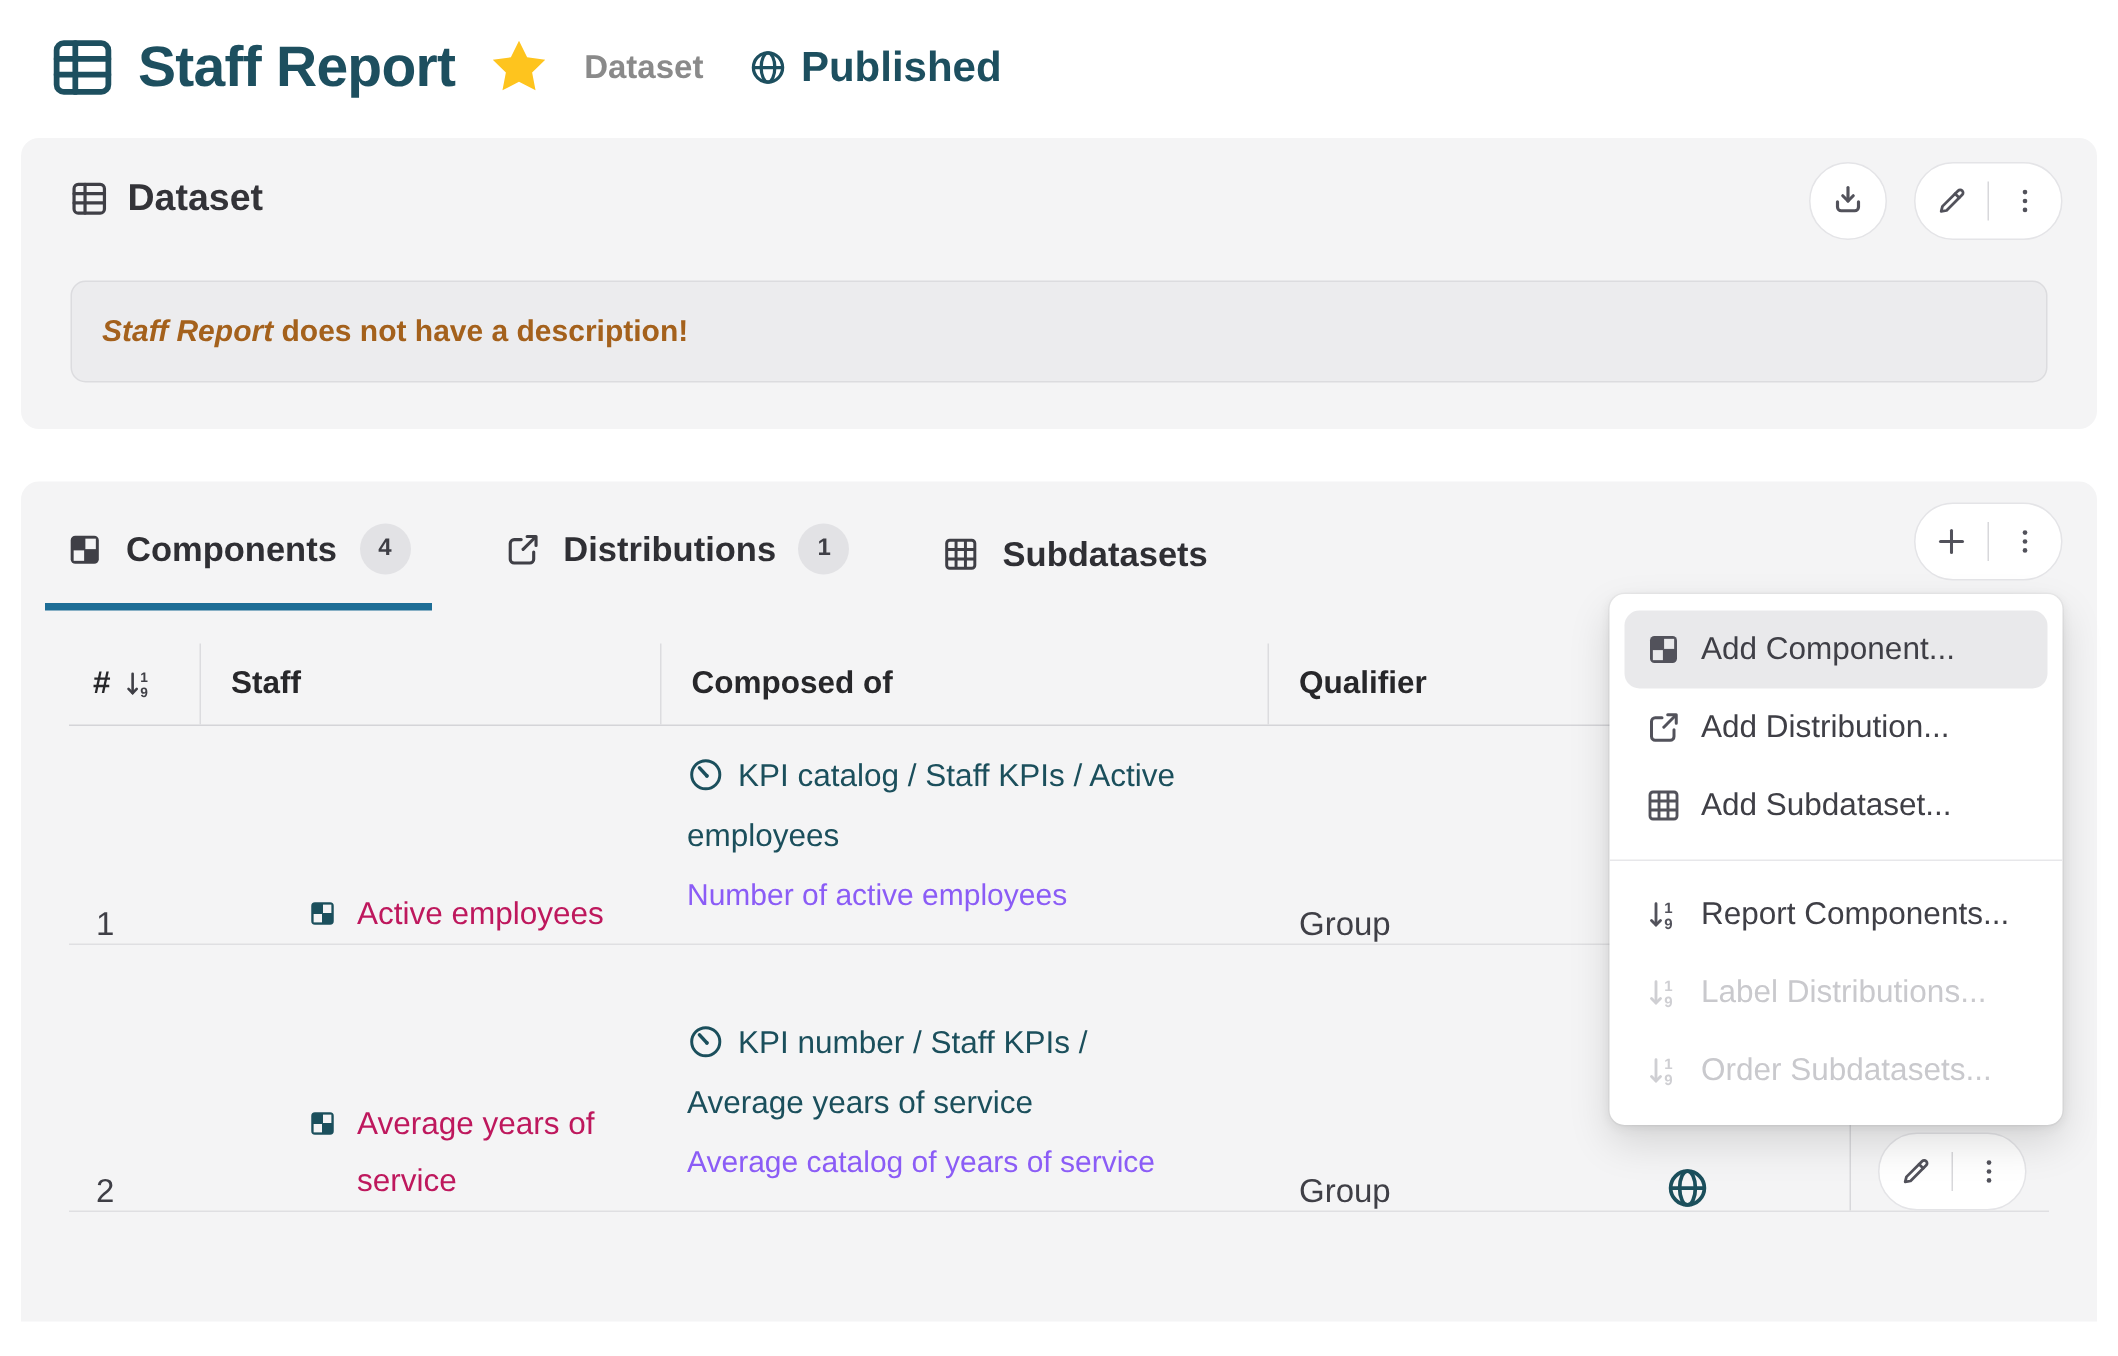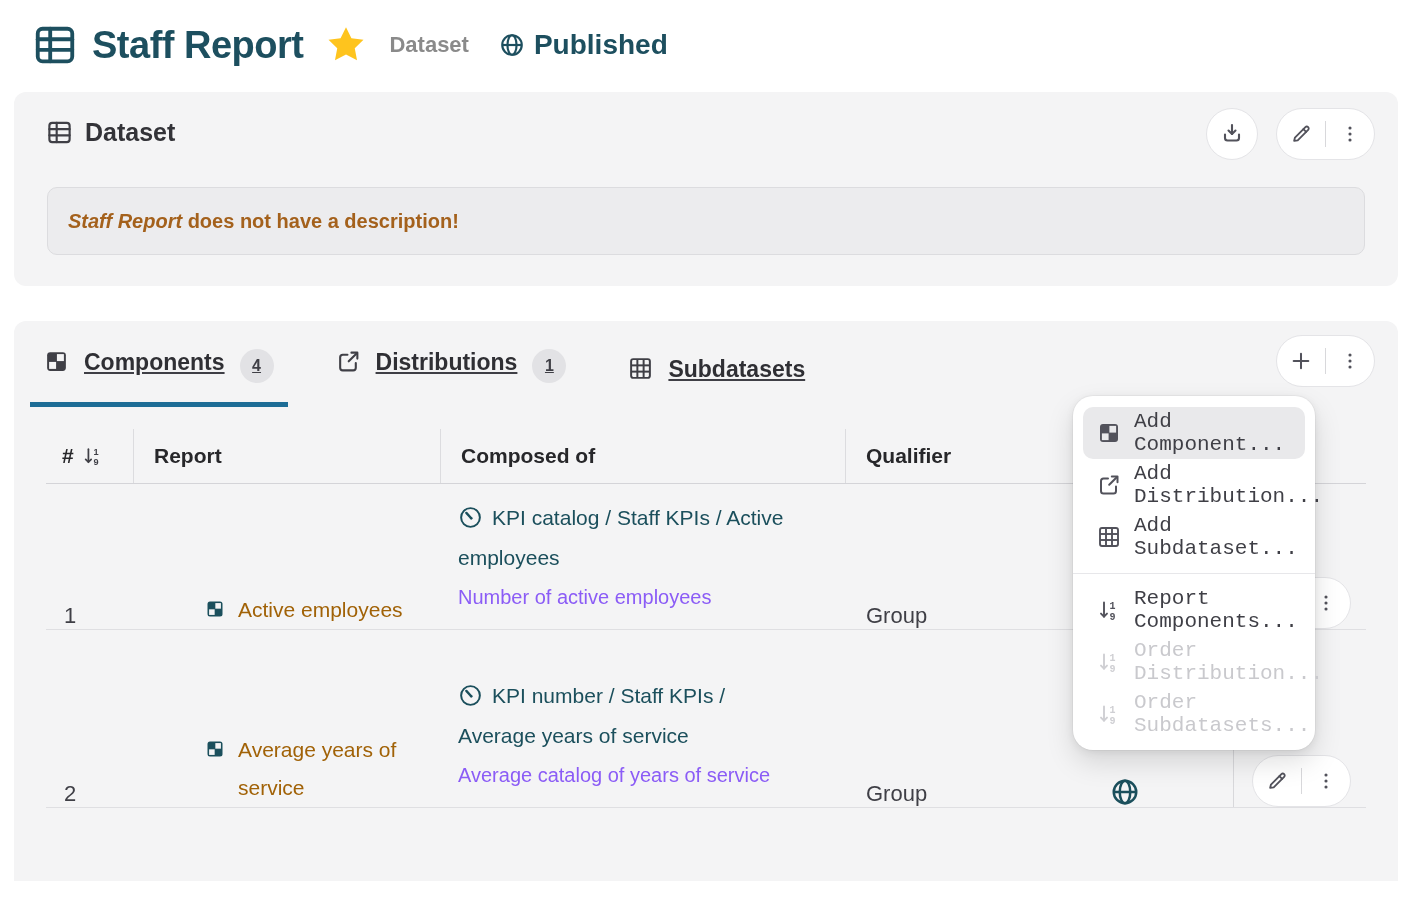--- a/index.html
+++ b/index.html
@@ -35,21 +35,21 @@
 
   .desc-box { margin:40px 10px 0; height:68px; background:#ececee; border:1px solid #dcdcdf;
     border-radius:10px; display:flex; align-items:center; padding-left:20px;
     font-size:20px; color:#a4611c; }
   .desc-box .hl { font-style:italic; font-weight:600; }
   .desc-box .rest { font-weight:600; white-space:pre-wrap; }
 
   
   .tabs-card { margin-top:35px; border-radius:12px 12px 0 0; padding:14px 0 40px; min-height:560px; }
   .tab-bar { display:flex; align-items:flex-end; padding:0 16px; }
-  .tab { position:relative; display:flex; align-items:flex-start; padding:14px 14px 24px; cursor:pointer; margin-right:34px;text-decoration:underline; }
+  .tab { position:relative; display:flex; align-items:center; padding:14px 14px 24px; cursor:pointer; margin-right:34px; }
   .tab svg { width:25px; height:25px; color:#3f3f46; }
   .tab .tab-label { margin-left:15px; font-size:23px; font-weight:700; color:#2f2f34; }
   .tab.active::after { content:""; position:absolute; left:0; right:0; bottom:0; height:5px; background:#1d6d96; }
   .badge { margin-left:15px; min-width:34px; height:34px; border-radius:17px; background:#e2e2e5;
     display:flex; align-items:center; justify-content:center; font-size:16px; font-weight:600; color:#3f3f46; }
   .tabbar-actions { position:absolute; top:14px; right:23px; }
 
   .filter-wrap { position:relative; width:607px; margin:34px 0 0 32px; }
   .filter-input { width:100%; height:54px; border:1px solid #d8d8db; border-radius:10px; background:#fff;
     padding:0 62px 0 20px; font-size:20px; color:#3f3f46; font-family:inherit; outline:none; }
@@ -65,34 +65,34 @@
   .th-index { padding-left:16px !important; gap:8px; }
   .th-index svg { width:22px; height:22px; color:#3f3f46; }
   .trow-body { border-bottom:1px solid #dfdfe2; }
   .trow-body > div { display:flex; align-items:flex-end; }
   .row-1 { min-height:145px; }
   .row-2 { min-height:178px; }
   .cell-index { padding-left:18px; font-size:22px; }
   .cell-label { padding-left:72px; align-items:center; }
   .label-inner { display:flex; gap:13px; }
   .label-inner svg { width:20px; height:20px; color:#1b4f5c; margin-top:8px; flex:none; --cut:#f4f4f5; }
-  .label-link { width:178px; font-size:21px; line-height:38px; color:#a16207; cursor:pointer; }
+  .label-link { width:178px; font-size:21px; line-height:38px; color:#be185d; cursor:pointer; }
   .cell-composed { padding-left:18px; }
   .composed-inner { padding:14px 0; }
   .composed-link { max-width:345px; font-size:21px; line-height:40px; color:#1b4f5c; cursor:pointer; }
   .composed-link svg { width:25px; height:25px; vertical-align:-5px; margin-right:9px; }
   .composed-desc { max-width:330px; font-size:20px; line-height:36px; color:#8b5cf6; margin-top:1px; }
   .cell-qualifier { justify-content:space-between; padding:0 93px 0 21px; font-size:22px;gap:12px; }
   .cell-qualifier .globe { width:30px; height:30px; color:#1b4f5c; }
   .cell-actions { border-left:1px solid #d8d8db; padding-left:18px; }
 
   
-  .context-menu { position:absolute; top:75px; left:1059px; width:242px; z-index:20; background:#fff;
-    border-radius:20px; padding:11px 0 10px;
-    box-shadow:0 12px 28px rgba(0,0,0,.13), 0 2px 8px rgba(0,0,0,.07), 0 0 0 1px rgba(0,0,0,.03);font-family:Liberation Mono, monospace; }
+  .context-menu { position:absolute; top:75px; left:1059px; width:302px; z-index:20; background:#fff;
+    border-radius:10px; padding:11px 0 10px;
+    box-shadow:0 12px 28px rgba(0,0,0,.13), 0 2px 8px rgba(0,0,0,.07), 0 0 0 1px rgba(0,0,0,.03); }
   .menu-item { height:52px; display:flex; align-items:center; gap:13px; padding:0 14px 0 24px;
     font-size:21px; color:#3f3f46; cursor:pointer; }
   .menu-item svg { width:24px; height:24px; color:#52525b; flex:none; --cut:#fff; }
   .menu-item.hovered { background:#e9e9eb; border-radius:10px; margin:0 10px; padding-left:14px; }
   .menu-item.hovered svg { --cut:#e9e9eb; }
   .menu-item.disabled { color:#c9c9cd; cursor:default; }
   .menu-item.disabled svg { color:#cfcfd3; }
   .menu-divider { height:1px; background:#e7e7ea; margin:10px 0; }
 </style>
 </head>
@@ -220,21 +220,21 @@
     <div class="trow thead">
       <div class="th-index">
         <span>#</span>
         <svg viewBox="0 0 24 24" fill="none" stroke="currentColor" stroke-width="1.9" stroke-linecap="round">
           <path d="M7 4.5v14"></path>
             <path d="M4 15.6L7 18.6l3-3"></path>
           <text x="12.5" y="10.5" font-size="10" fill="currentColor" stroke="none" font-weight="700">1</text>
           <text x="12.5" y="21.5" font-size="10" fill="currentColor" stroke="none" font-weight="700">9</text>
         </svg>
       </div>
-      <div>Report</div>
+      <div>Staff</div>
       <div>Composed of</div>
       <div>Qualifier</div>
       <div></div>
     </div>
 
     <div class="trow trow-body row-1">
       <div class="cell-index">1</div>
       <div class="cell-label">
         <div class="label-inner">
           <svg viewBox="0 0 24 24">
@@ -371,21 +371,21 @@
       </svg>
       <span>Report Components...</span>
     </div>
     <div class="menu-item disabled">
       <svg viewBox="0 0 24 24" fill="none" stroke="currentColor" stroke-width="1.9" stroke-linecap="round">
         <path d="M7 4.5v14"></path>
           <path d="M4 15.6L7 18.6l3-3"></path>
         <text x="12.5" y="10.5" font-size="10" fill="currentColor" stroke="none" font-weight="700">1</text>
         <text x="12.5" y="21.5" font-size="10" fill="currentColor" stroke="none" font-weight="700">9</text>
       </svg>
-      <span>Order Distribution...</span>
+      <span>Label Distributions...</span>
     </div>
     <div class="menu-item disabled">
       <svg viewBox="0 0 24 24" fill="none" stroke="currentColor" stroke-width="1.9" stroke-linecap="round">
         <path d="M7 4.5v14"></path>
           <path d="M4 15.6L7 18.6l3-3"></path>
         <text x="12.5" y="10.5" font-size="10" fill="currentColor" stroke="none" font-weight="700">1</text>
         <text x="12.5" y="21.5" font-size="10" fill="currentColor" stroke="none" font-weight="700">9</text>
       </svg>
       <span>Order Subdatasets...</span>
     </div>

